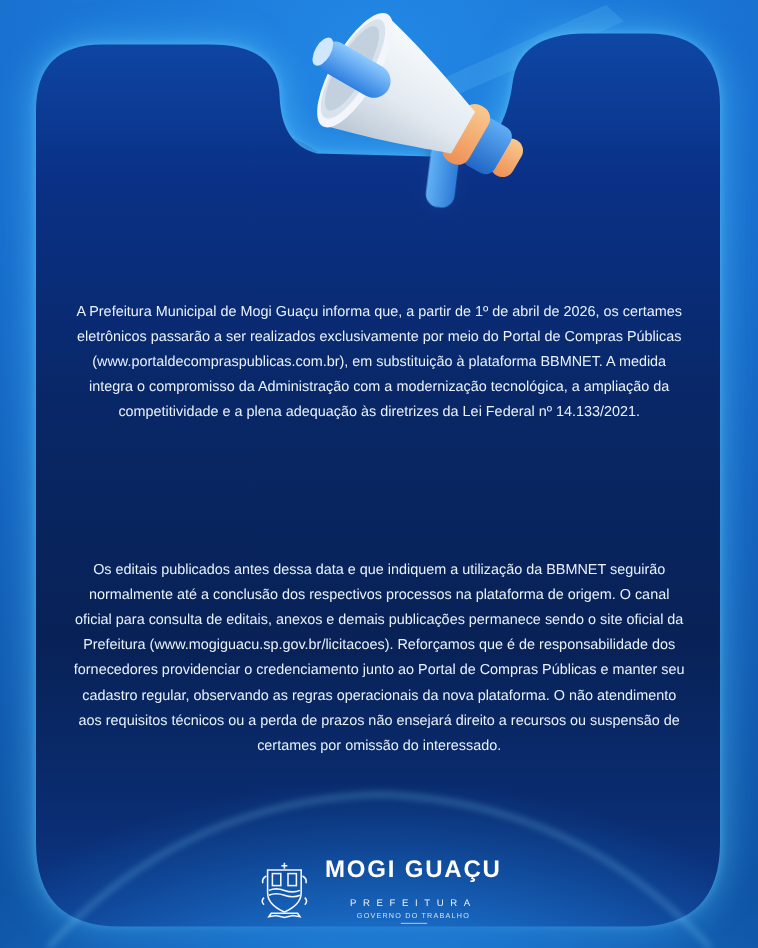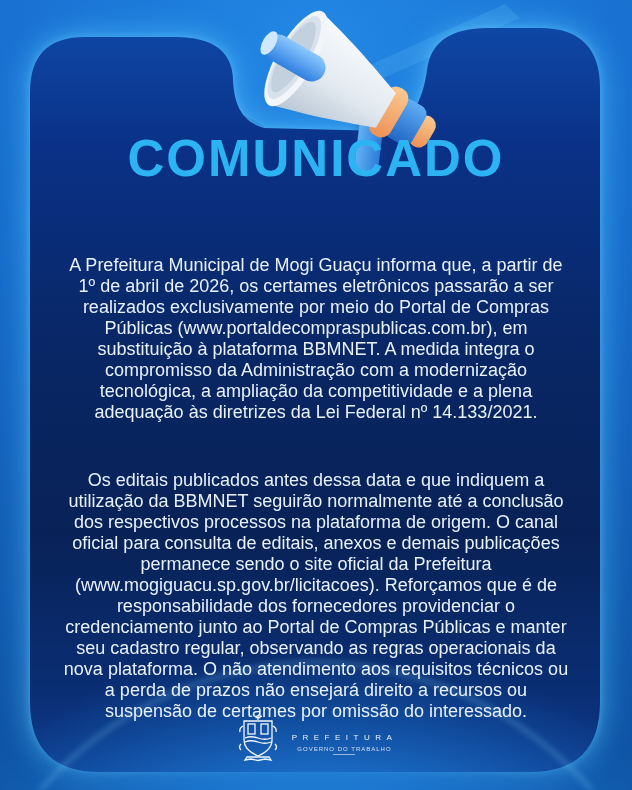--- a/index.html
+++ b/index.html
@@ -14,21 +14,21 @@
     transform: rotate(30deg);
   }
   .title {
     position:absolute; top:139px; left:0; width:632px; text-align:center;
     color: var(--c-title, #2bb3f2);
     font-size:51px; line-height:39px; font-weight:700; letter-spacing:2px;
   }
   .para {
     position:absolute; left:60px; width:512px; text-align:center;
     color: var(--c-body_text, #e9f2fc);
-    font-size:18px; line-height:21px; font-weight:400;
+    font-size:12px; line-height:21px; font-weight:400;
   }
   .p1 { top:237px; }
   .p2 { top:452px; }
   .footer {
     position:absolute; top:714px; left:0; width:632px;
     display:flex; align-items:center; justify-content:center; gap:11px;
     color:#ffffff;
   }
   .footer-text { text-align:center; }
   .city-name { font-size:20px; font-weight:700; letter-spacing:1.5px; }
@@ -106,40 +106,40 @@
     <rect x="141" y="48" width="24" height="54" rx="11" fill="url(#orangeGrad)"></rect>
     <path d="M45 22 C 95 34 135 50 150 55 L150 95 C135 100 95 116 45 128 Z" fill="url(#bellGrad)"></path>
     <ellipse cx="46" cy="75" rx="19" ry="54" fill="#f2f6fa"></ellipse>
     <ellipse cx="44" cy="75" rx="15" ry="47" fill="#d8e2ec"></ellipse>
     <ellipse cx="43" cy="75" rx="12" ry="40" fill="#c3d0de"></ellipse>
     <rect x="12" y="61" width="66" height="28" rx="14" fill="url(#cylGrad)"></rect>
     <ellipse cx="15" cy="75" rx="6.5" ry="13" fill="#cfe7ff"></ellipse>
   </svg>
 
   <div class="title">
-    <div>COMUNICADO</div>
   </div>
 
   <p class="para p1">A Prefeitura Municipal de Mogi Guaçu informa que, a partir de 1º de abril de 2026, os certames eletrônicos passarão a ser realizados exclusivamente por meio do Portal de Compras Públicas (www.portaldecompraspublicas.com.br), em substituição à plataforma BBMNET. A medida integra o compromisso da Administração com a modernização tecnológica, a ampliação da competitividade e a plena adequação às diretrizes da Lei Federal nº 14.133/2021.</p>
   <p class="para p2">Os editais publicados antes dessa data e que indiquem a utilização da BBMNET seguirão normalmente até a conclusão dos respectivos processos na plataforma de origem. O canal oficial para consulta de editais, anexos e demais publicações permanece sendo o site oficial da Prefeitura (www.mogiguacu.sp.gov.br/licitacoes). Reforçamos que é de responsabilidade dos fornecedores providenciar o credenciamento junto ao Portal de Compras Públicas e manter seu cadastro regular, observando as regras operacionais da nova plataforma. O não atendimento aos requisitos técnicos ou a perda de prazos não ensejará direito a recursos ou suspensão de certames por omissão do interessado.</p>
 
   <div class="footer">
     <svg width="46" height="48" viewBox="0 0 46 48">
       <g fill="none" stroke="#ffffff" stroke-width="1.3" opacity="0.95">
         <path d="M23 1 L23 6 M20.5 3.5 L25.5 3.5"></path>
         <path d="M9 7 L37 7 L37 26 Q37 36 23 42 Q9 36 9 26 Z"></path>
         <rect x="13" y="10" width="7" height="10"></rect>
         <rect x="26" y="10" width="7" height="10"></rect>
         <path d="M10 24 Q16 21.5 23 24 Q30 26.5 36 24"></path>
         <path d="M10 28 Q16 25.5 23 28 Q30 30.5 36 28"></path>
         <path d="M8 12 Q4 14 5 18 M38 12 Q42 14 41 18"></path>
         <path d="M6 30 Q3 33 6 36 M40 30 Q43 33 40 36"></path>
         <path d="M12 43 L34 43 L36 46 L30 45 L23 46.5 L16 45 L10 46 Z"></path>
       </g>
     </svg>
     <div class="footer-text">
+      <div class="city-name">MOGI GUAÇU</div>
       <div class="org-name">PREFEITURA</div>
       <div class="tagline">GOVERNO DO TRABALHO</div>
       <div class="tagline-rule"></div>
     </div>
   </div>
 
 </div>
 
 </body></html>

